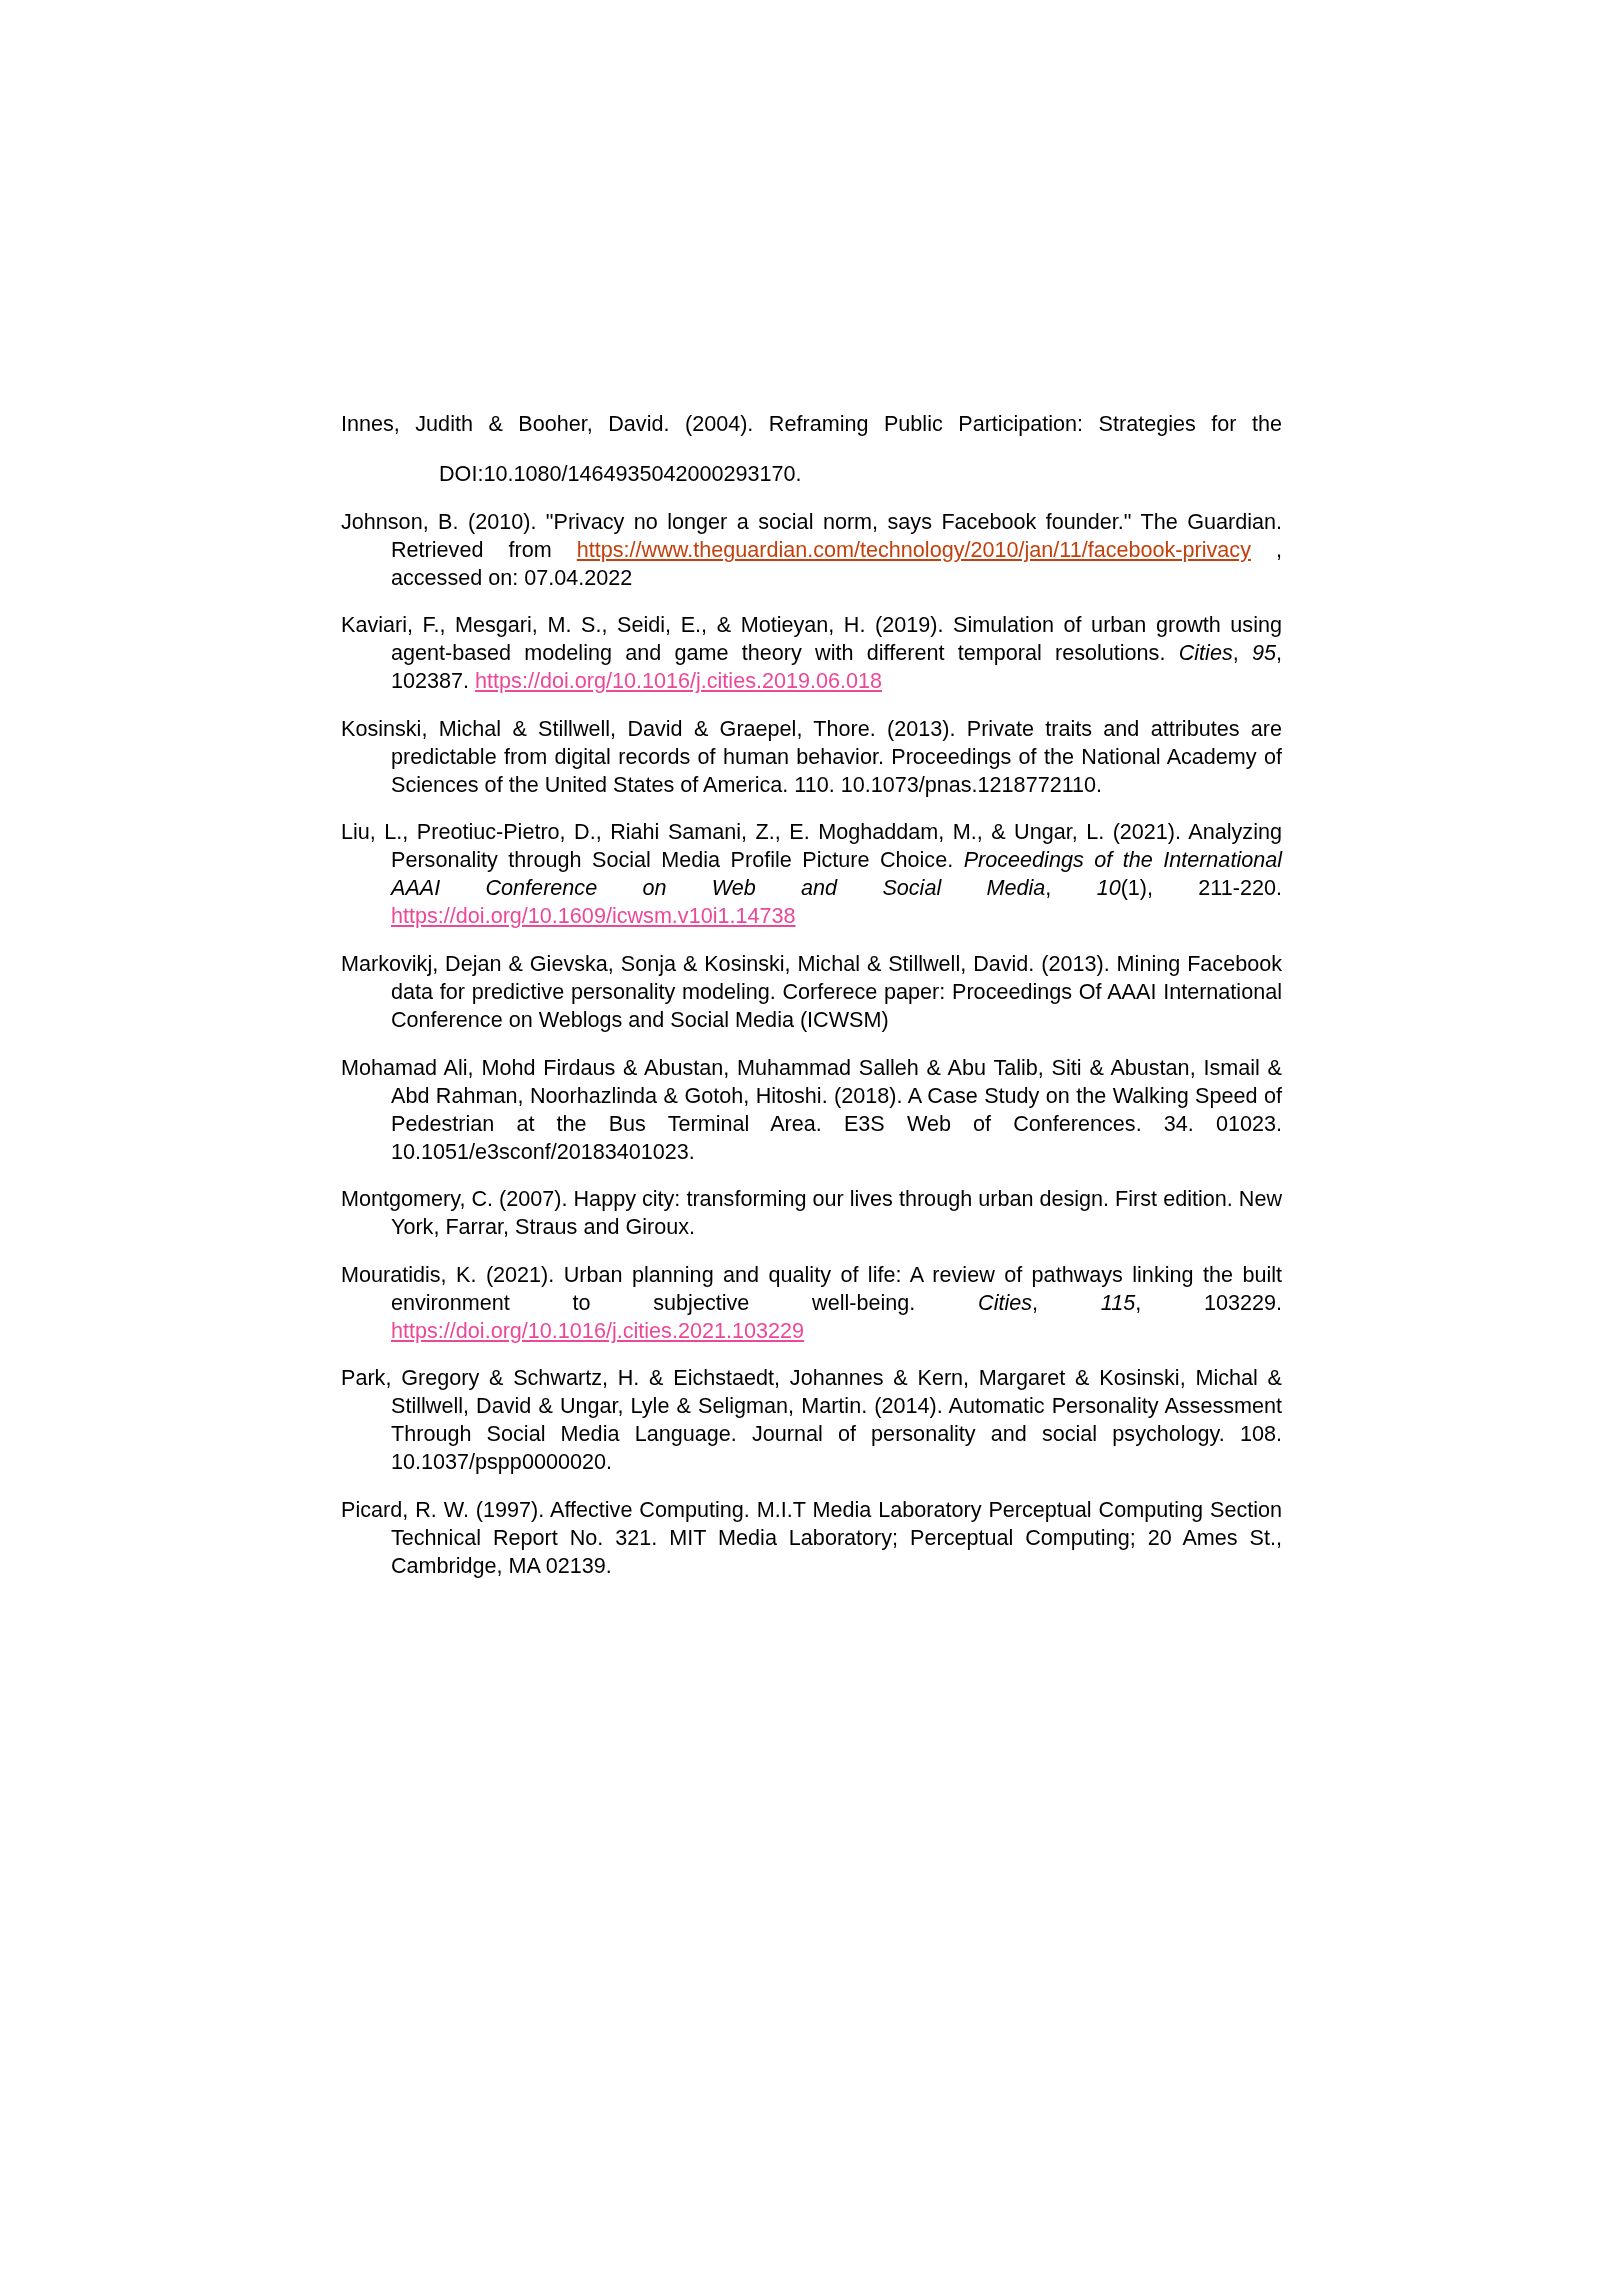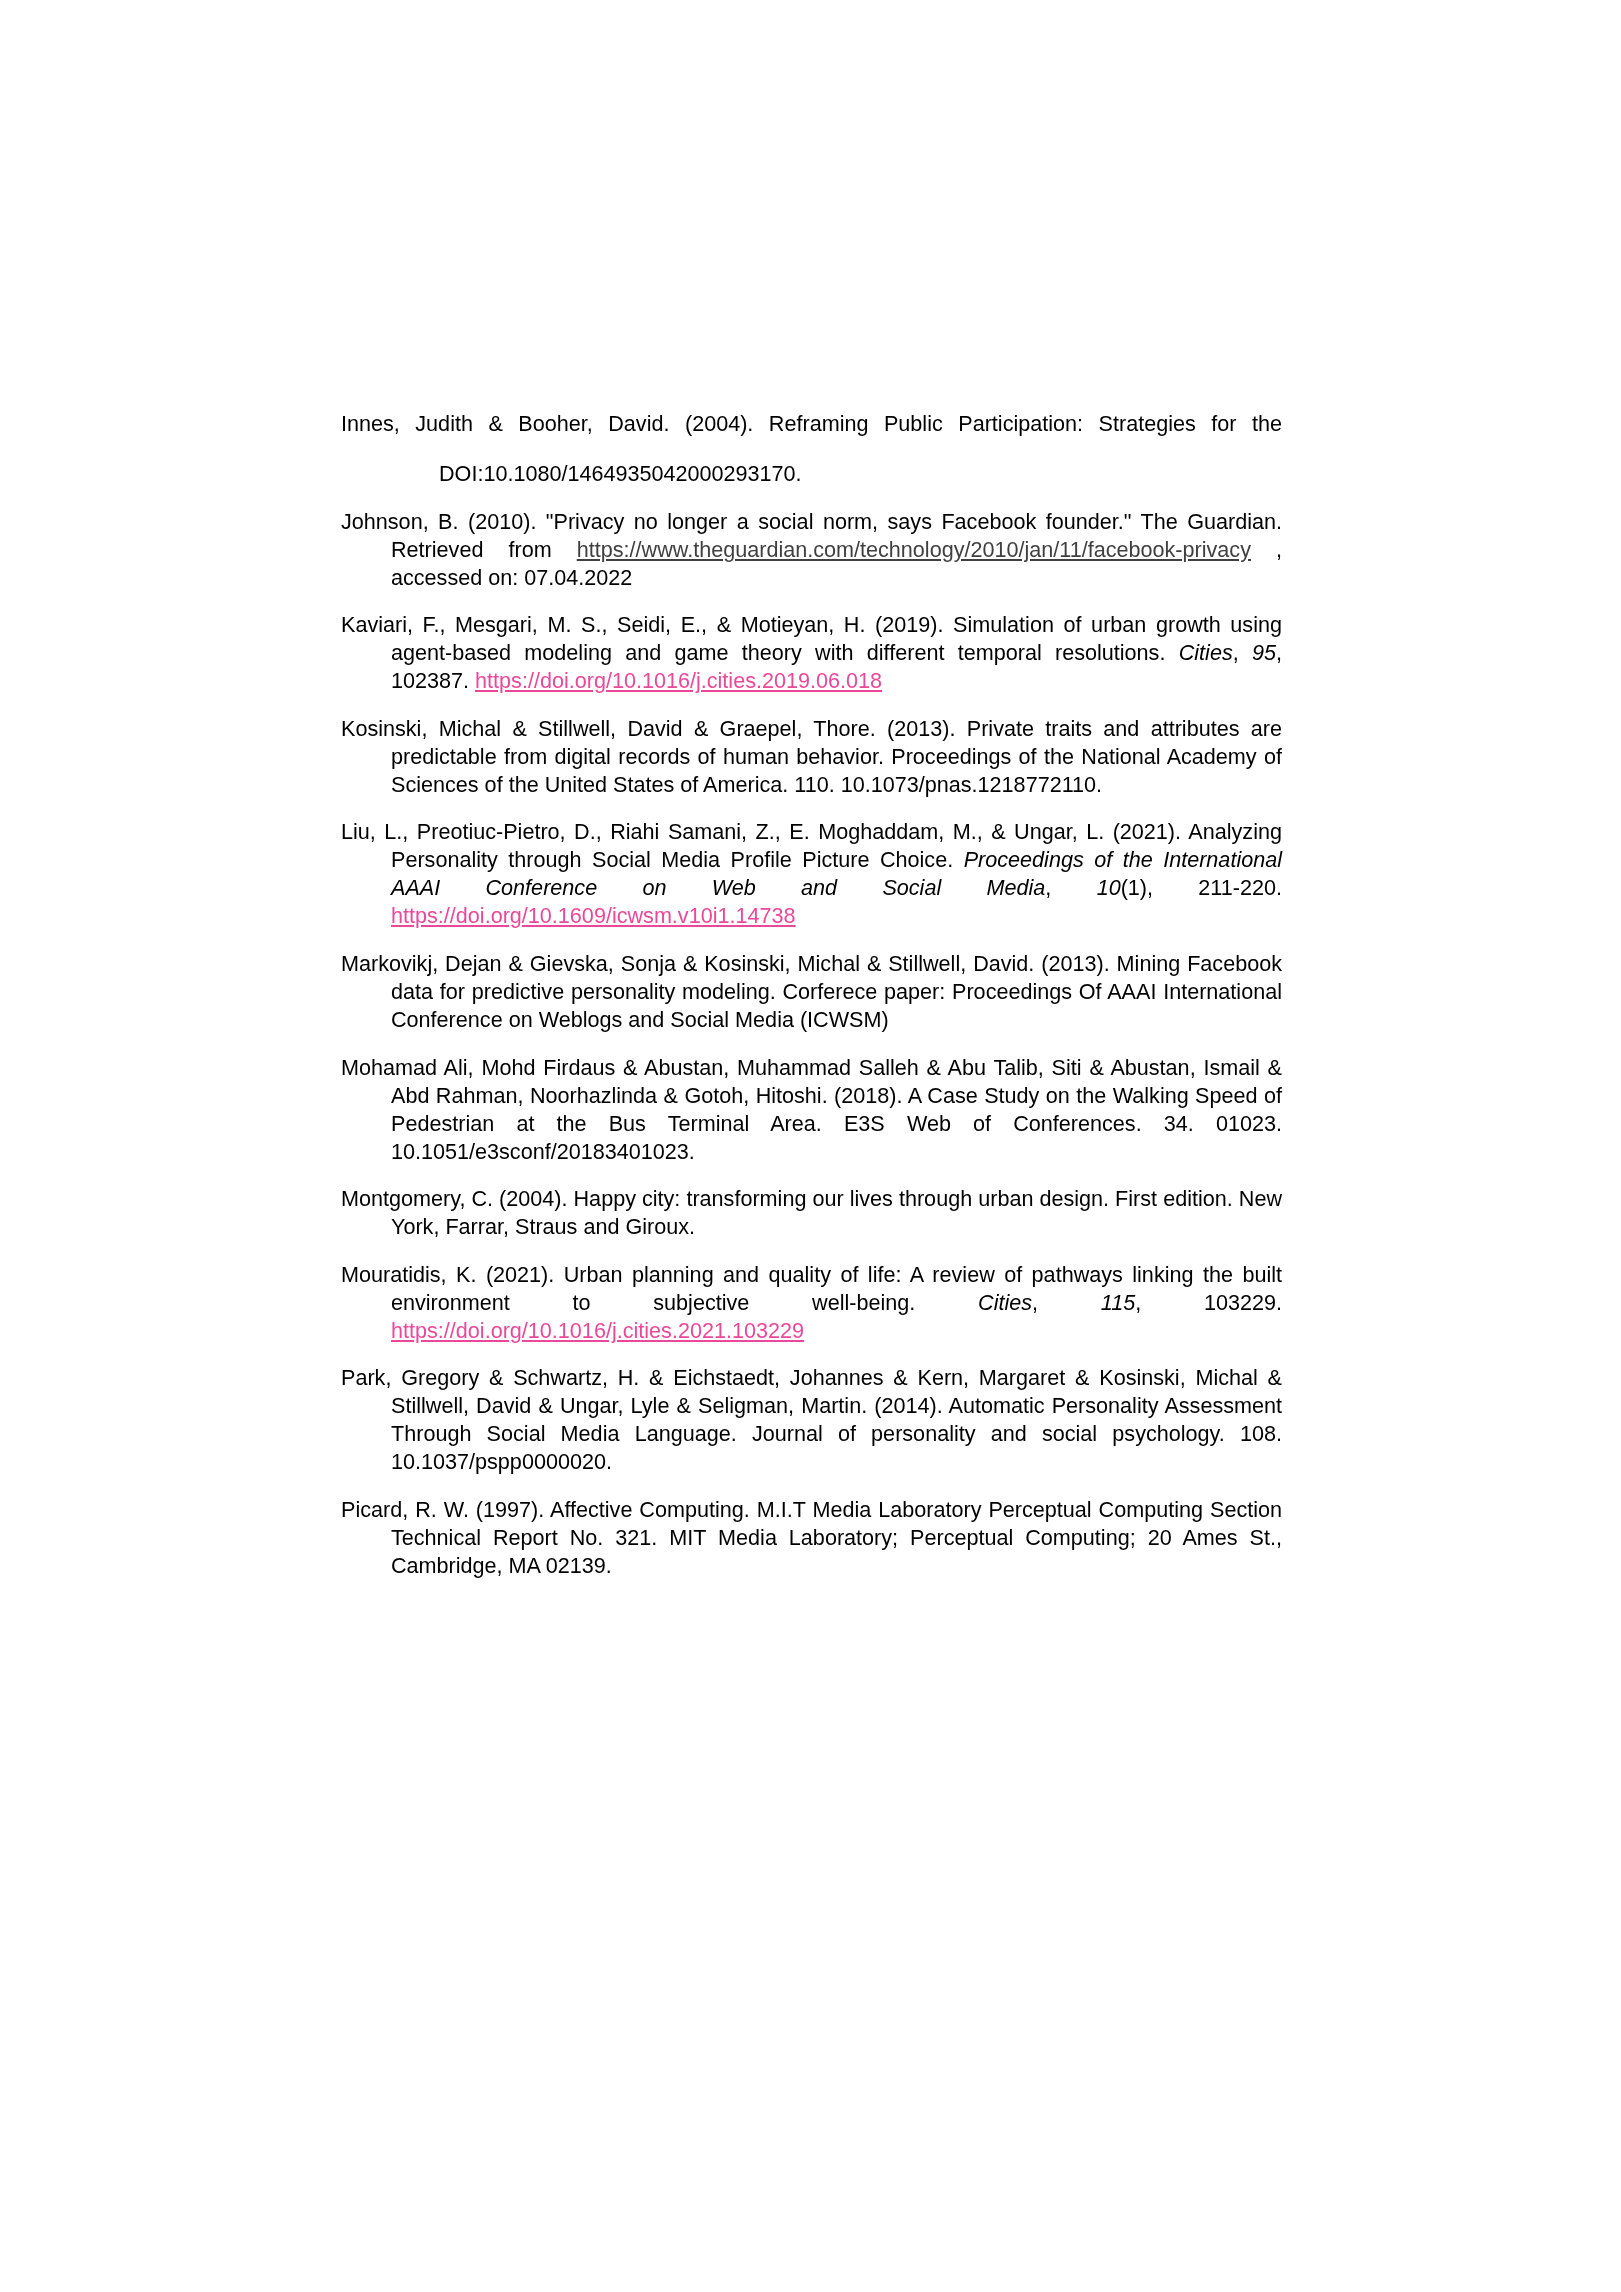--- a/index.html
+++ b/index.html
@@ -35,21 +35,21 @@
     padding-left: 50px;
     text-indent: -50px;
     margin: 0 0 19.6px 0;
   }
   .ref em { font-style: italic; }
   .ref a {
     color: #ec4899;
     text-decoration: underline;
   }
   .ref a.plain {
-    color: #404040;
+    color: #c2410c;
   }
   .ref.innes .l2 {
     display: block;
     text-indent: 0;
     padding-left: 19.6px;
     text-align: justify;
     text-align-last: justify;
   }
   .ref.innes .l3 {
     display: block;
@@ -89,21 +89,21 @@
 
 
     <p class="ref">Kosinski, Michal &amp; Stillwell, David &amp; Graepel, Thore. (2013). Private traits and attributes are predictable from digital records of human behavior. Proceedings of the National Academy of Sciences of the United States of America. 110. 10.1073/pnas.1218772110.</p>
 
     <p class="ref"><span>Liu, L., Preotiuc-Pietro, D., Riahi Samani, Z., E. Moghaddam, M., &amp; Ungar, L. (2021). Analyzing Personality through Social Media Profile Picture Choice. </span><em>Proceedings of the International AAAI Conference on Web and Social Media</em><span>, </span><em>10</em><span>(1), 211-220. </span><a>https://doi.org/10.1609/icwsm.v10i1.14738</a></p>
 
     <p class="ref">Markovikj, Dejan &amp; Gievska, Sonja &amp; Kosinski, Michal &amp; Stillwell, David. (2013). Mining Facebook data for predictive personality modeling. Corferece paper: Proceedings Of AAAI International Conference on Weblogs and Social Media (ICWSM)</p>
 
     <p class="ref">Mohamad Ali, Mohd Firdaus &amp; Abustan, Muhammad Salleh &amp; Abu Talib, Siti &amp; Abustan, Ismail &amp; Abd Rahman, Noorhazlinda &amp; Gotoh, Hitoshi. (2018). A Case Study on the Walking Speed of Pedestrian at the Bus Terminal Area. E3S Web of Conferences. 34. 01023. 10.1051/e3sconf/20183401023.</p>
 
-    <p class="ref">Montgomery, C. (2004). Happy city: transforming our lives through urban design. First edition. New York, Farrar, Straus and Giroux.</p>
+    <p class="ref">Montgomery, C. (2007). Happy city: transforming our lives through urban design. First edition. New York, Farrar, Straus and Giroux.</p>
 
     <p class="ref"><span>Mouratidis, K. (2021). Urban planning and quality of life: A review of pathways linking the built environment to subjective well-being. </span><em>Cities</em><span>, </span><em>115</em><span>, 103229. </span><a>https://doi.org/10.1016/j.cities.2021.103229</a></p>
 
     <p class="ref">Park, Gregory &amp; Schwartz, H. &amp; Eichstaedt, Johannes &amp; Kern, Margaret &amp; Kosinski, Michal &amp; Stillwell, David &amp; Ungar, Lyle &amp; Seligman, Martin. (2014). Automatic Personality Assessment Through Social Media Language. Journal of personality and social psychology. 108. 10.1037/pspp0000020.</p>
 
     <p class="ref">Picard, R. W. (1997). Affective Computing. M.I.T Media Laboratory Perceptual Computing Section Technical Report No. 321. MIT Media Laboratory; Perceptual Computing; 20 Ames St., Cambridge, MA 02139.</p>
 
   </div>
 </div>
 

